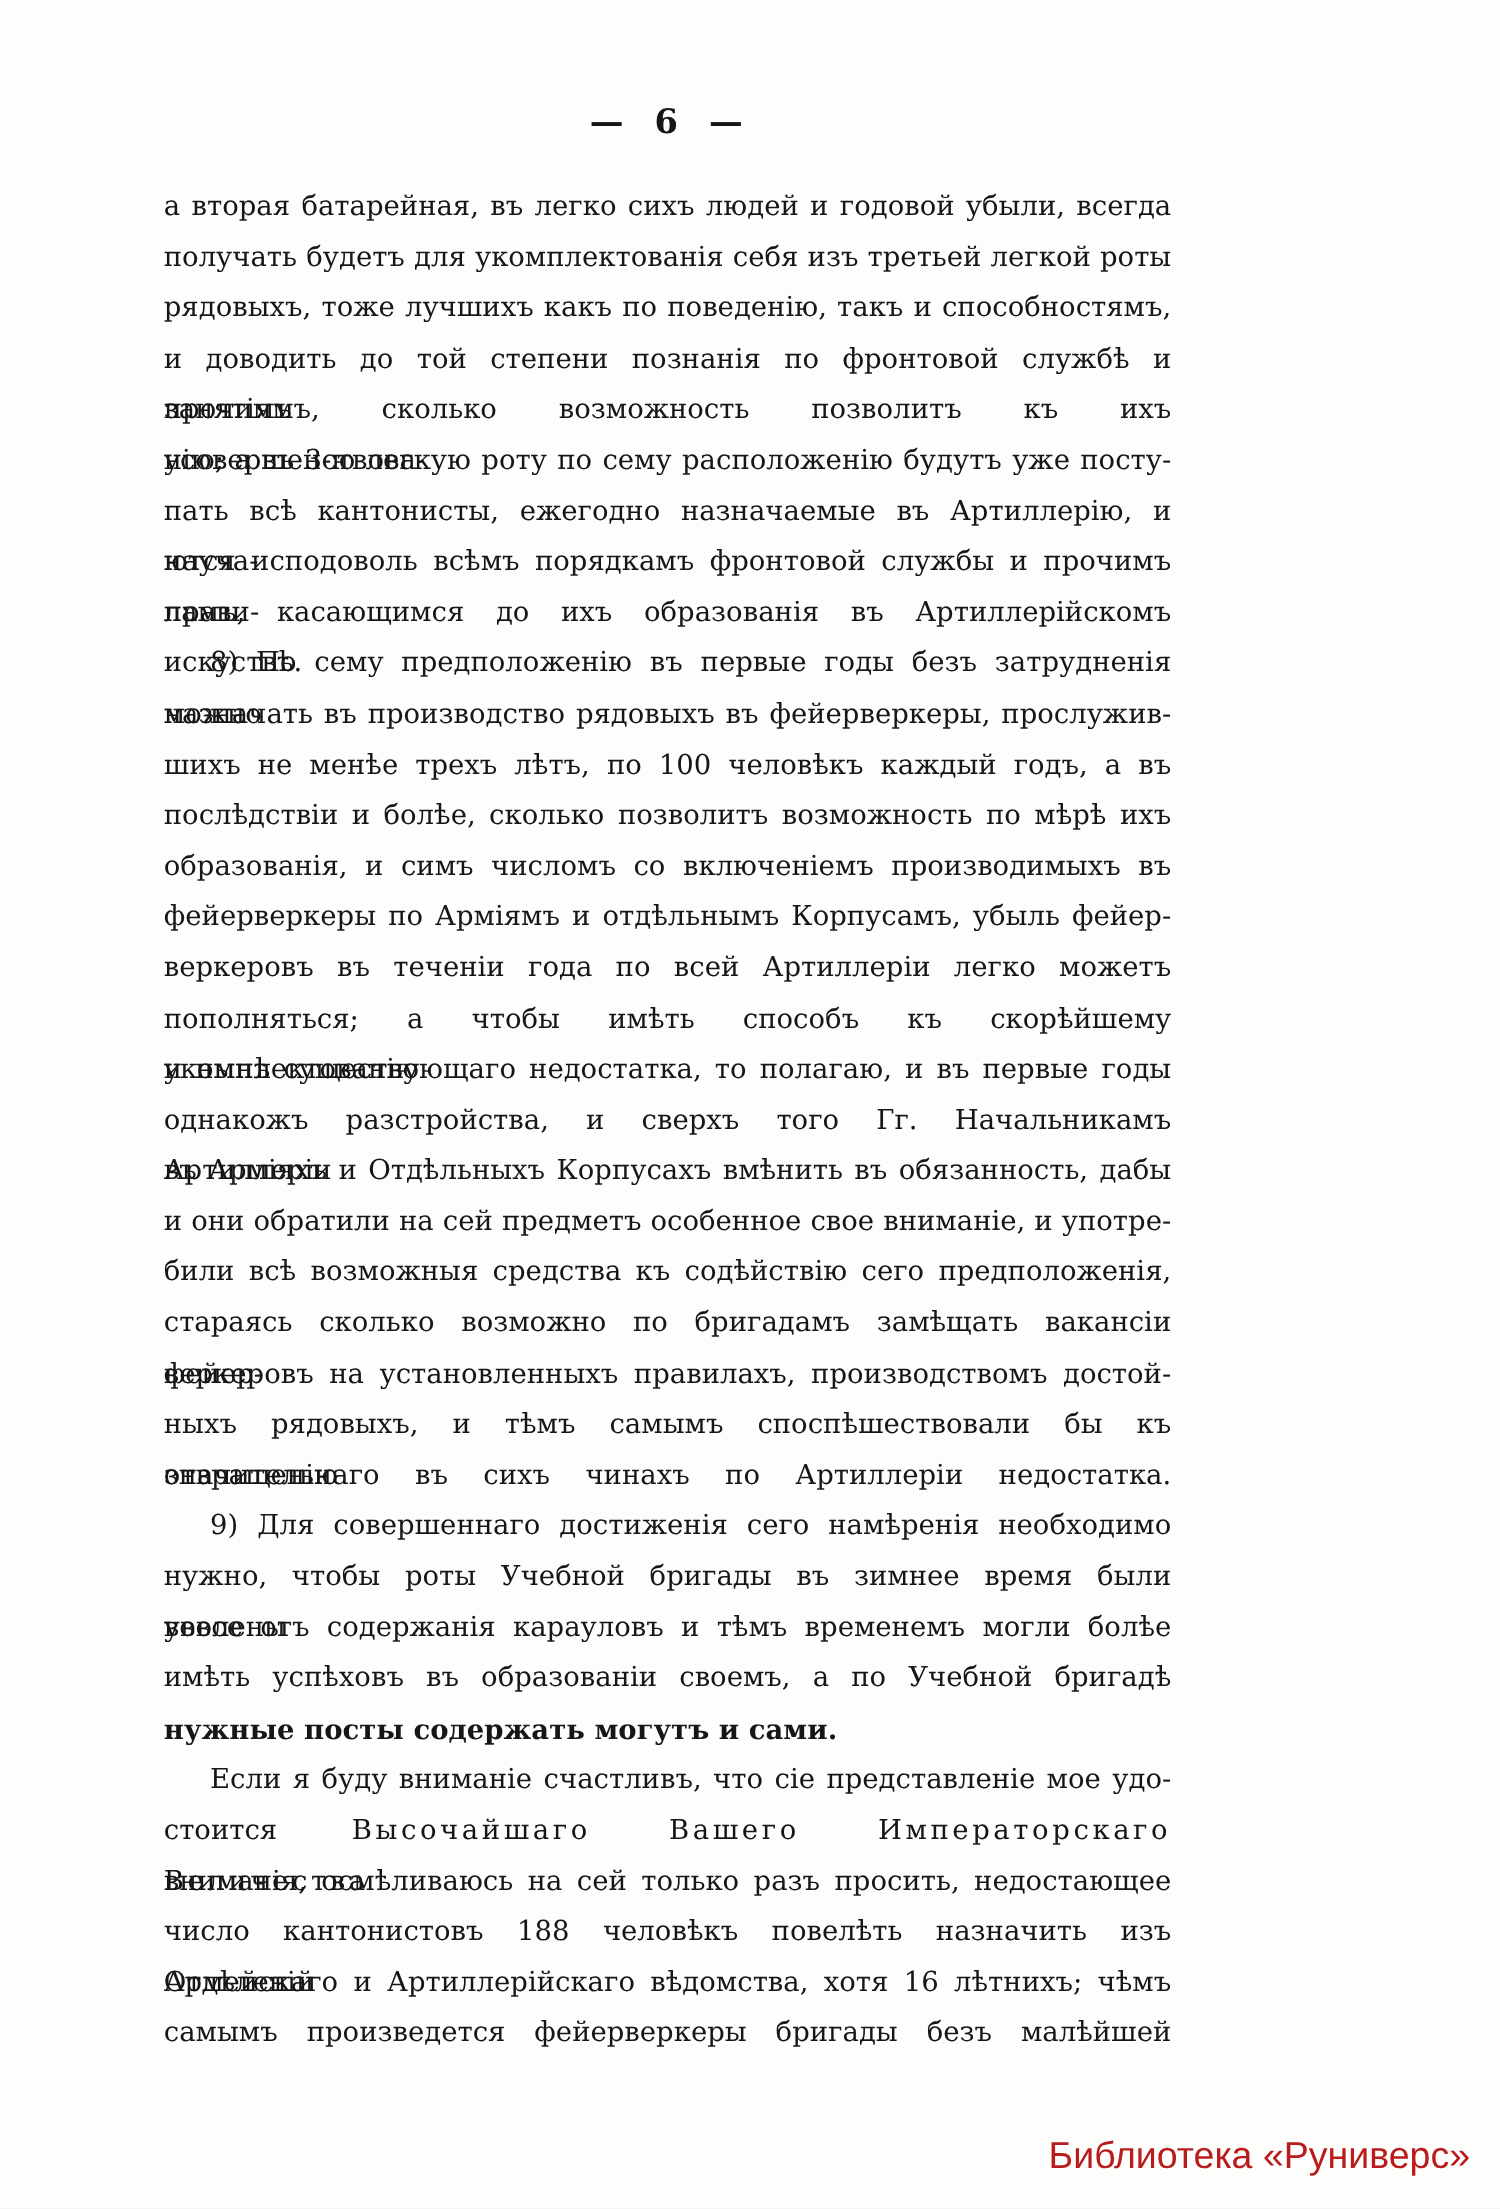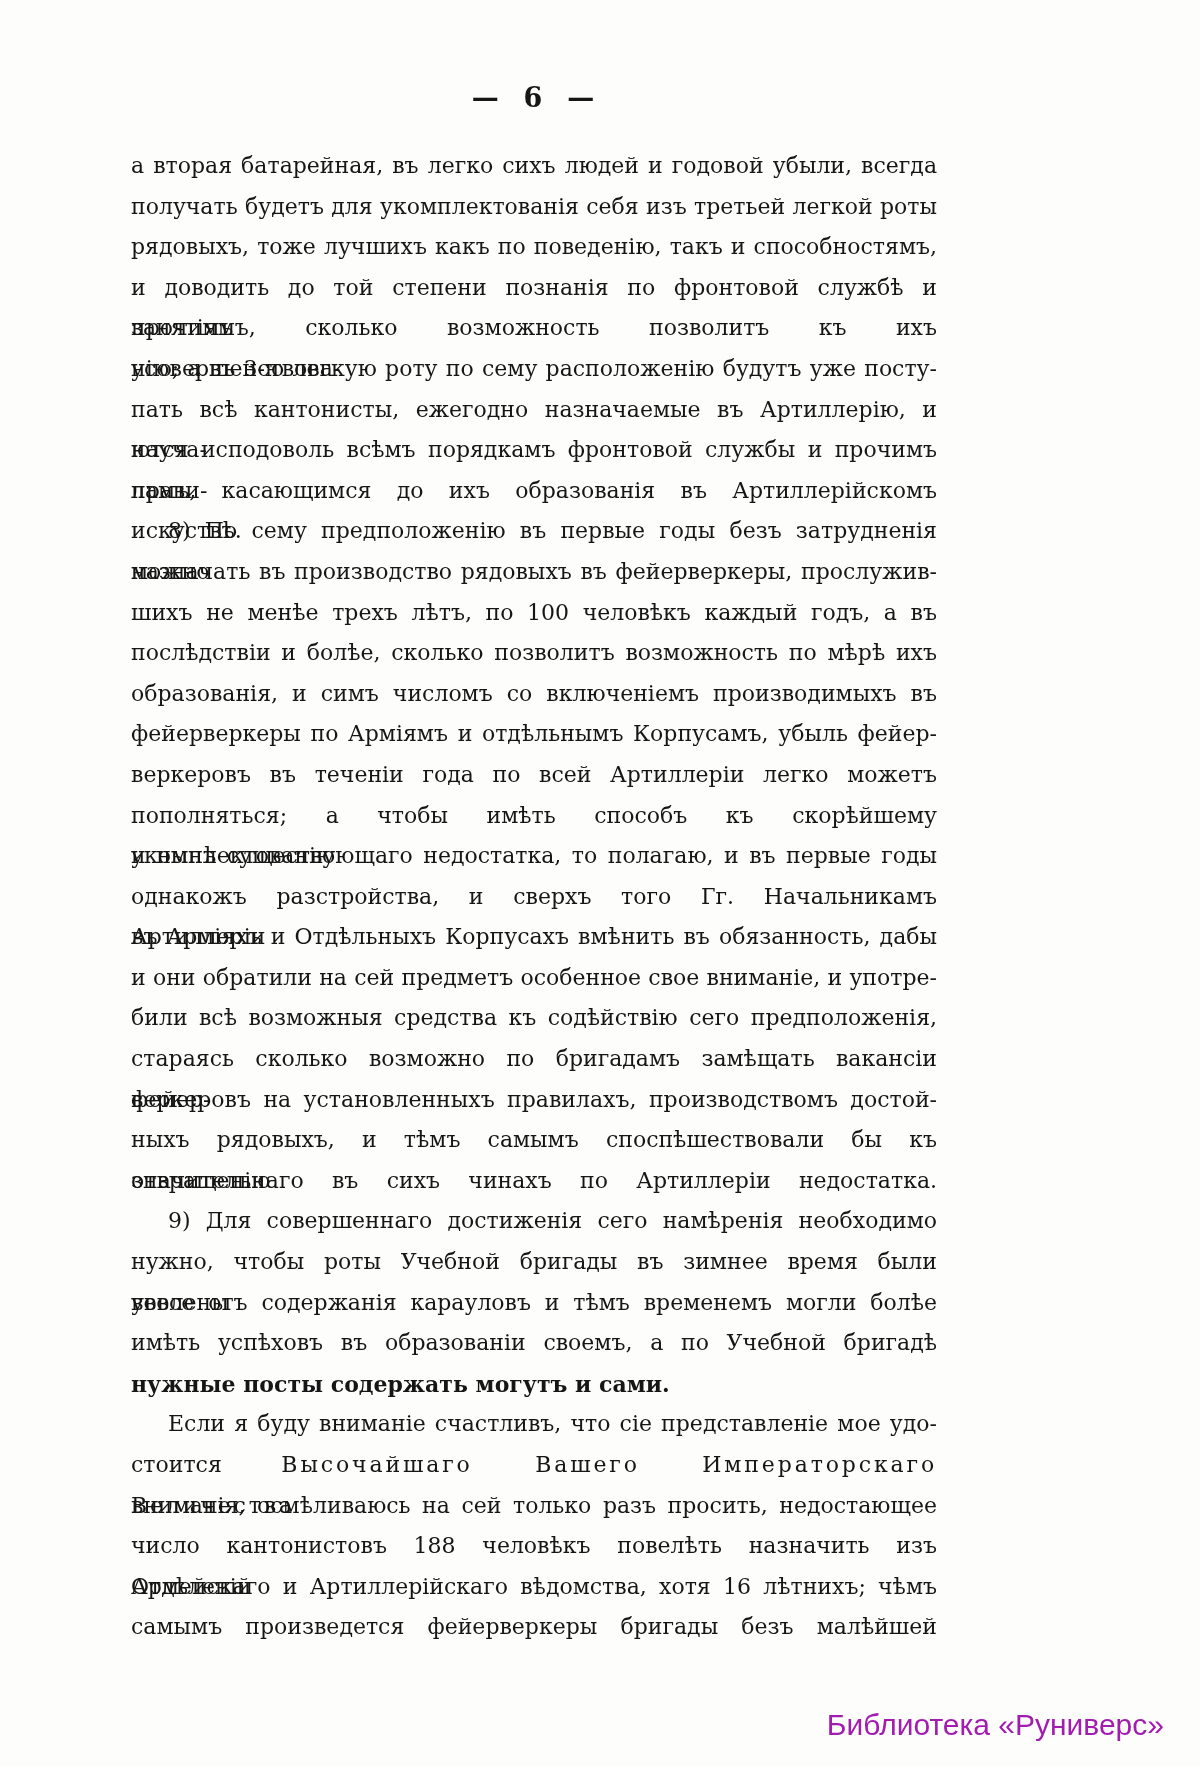--- a/index.html
+++ b/index.html
@@ -40,24 +40,24 @@
   .line.left {
     text-align: center;
     text-align-last: left;
     font-weight: bold;
   }
   .line.indent { text-indent: 37px; }
   .spaced { letter-spacing: 0.13em; }
   .watermark {
     position: absolute;
     top: 1708px;
-    right: 36px;
+    right: 24px;
     font-family: "Liberation Sans", sans-serif;
     font-size: 30px;
-    color: #a21caf;
+    color: #b91c1c;
   }
 </style>
 </head>
 <body>
 
 <div class="page">
   <div class="page-number">—  6  —</div>
 
   <div class="textblock">
       <div class="line">а вторая батарейная, въ легко сихъ людей и годовой убыли, всегда</div>

